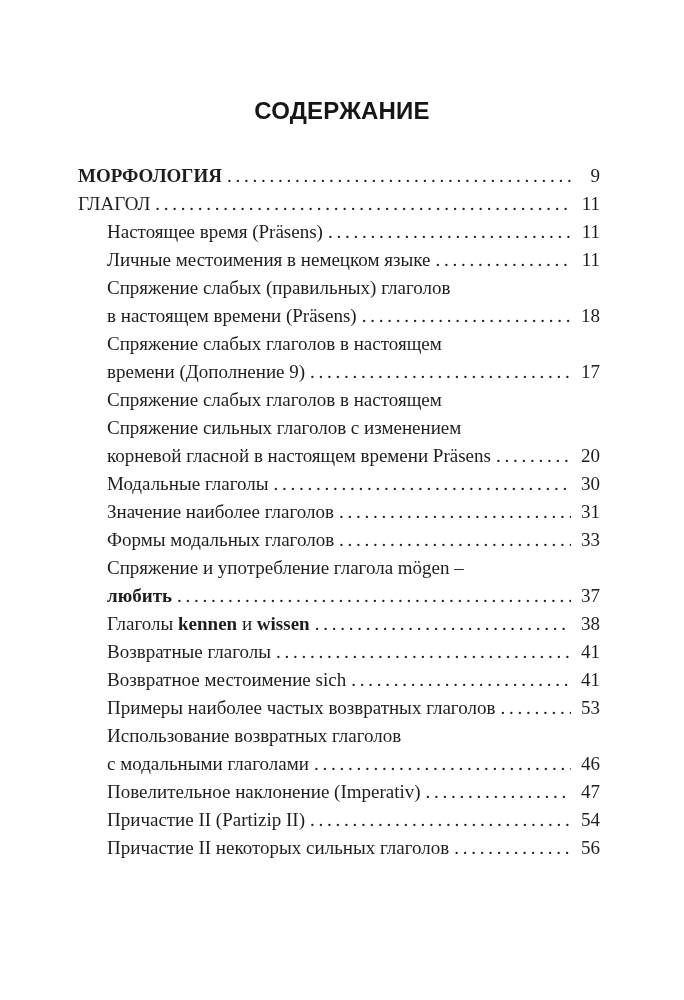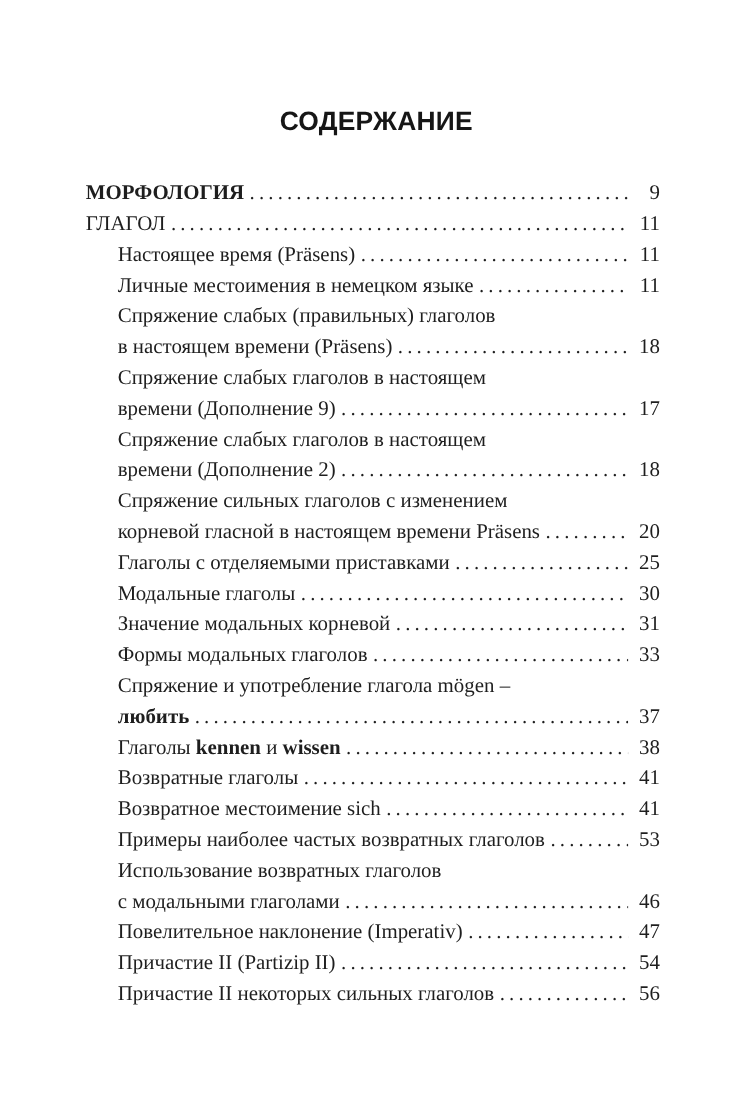--- a/index.html
+++ b/index.html
@@ -98,44 +98,34 @@
       </div>
       <div class="toc-row level-1">
         <span class="toc-label"><span>времени (Дополнение 9)</span></span>
         <span class="leader"></span>
         <span class="page-num">17</span>
       </div>
       <div class="toc-row level-1">
         <span class="toc-label"><span>Спряжение слабых глаголов в настоящем</span></span>
       </div>
       <div class="toc-row level-1">
-        <span class="toc-label"><span>времени (Дополнение 2)</span></span>
-        <span class="leader"></span>
-        <span class="page-num">18</span>
-      </div>
-      <div class="toc-row level-1">
         <span class="toc-label"><span>Спряжение сильных глаголов с изменением</span></span>
       </div>
       <div class="toc-row level-1">
         <span class="toc-label"><span>корневой гласной в настоящем времени Präsens</span></span>
         <span class="leader"></span>
         <span class="page-num">20</span>
       </div>
       <div class="toc-row level-1">
-        <span class="toc-label"><span>Глаголы с отделяемыми приставками</span></span>
-        <span class="leader"></span>
-        <span class="page-num">25</span>
-      </div>
-      <div class="toc-row level-1">
         <span class="toc-label"><span>Модальные глаголы</span></span>
         <span class="leader"></span>
         <span class="page-num">30</span>
       </div>
       <div class="toc-row level-1">
-        <span class="toc-label"><span>Значение модальных корневой</span></span>
+        <span class="toc-label"><span>Значение наиболее глаголов</span></span>
         <span class="leader"></span>
         <span class="page-num">31</span>
       </div>
       <div class="toc-row level-1">
         <span class="toc-label"><span>Формы модальных глаголов</span></span>
         <span class="leader"></span>
         <span class="page-num">33</span>
       </div>
       <div class="toc-row level-1">
         <span class="toc-label"><span>Спряжение и употребление глагола mögen –</span></span>

